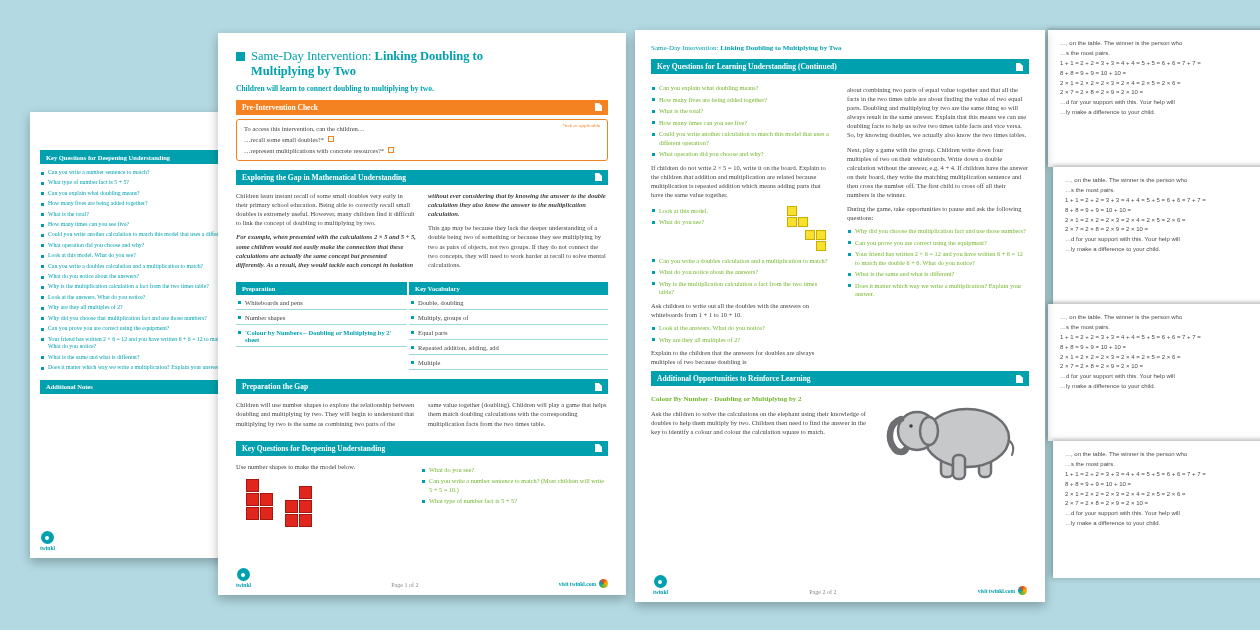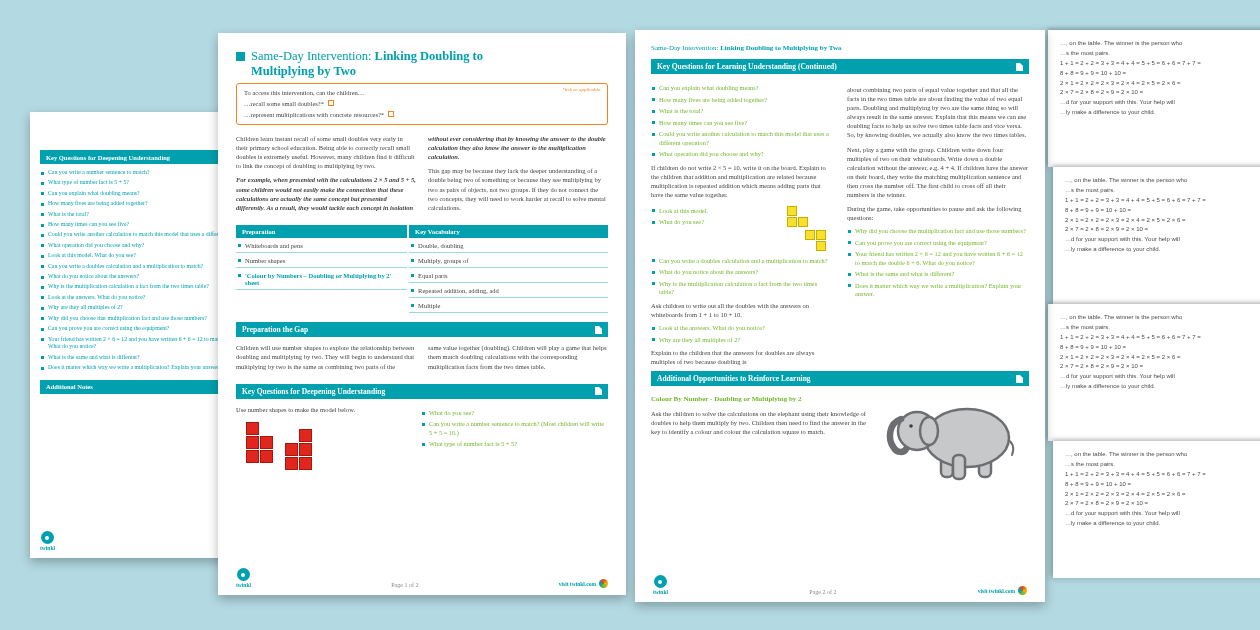--- a/index.html
+++ b/index.html
@@ -149,36 +149,45 @@
     </div>
   </div>
 </div>
 
 <div class="page" id="page1">
   <div class="inner">
     <div class="titlerow">
       <span class="title-sq"></span>
       <h1><span>Same-Day Intervention: </span><span class="b">Linking Doubling to Multiplying by Two</span></h1>
     </div>
-
+    <div class="subtitle">Children will learn to connect doubling to multiplying by two.</div>
+
+    <div class="bar orange">
+      <span>Pre-Intervention Check</span>
+      <span class="doc"></span>
+    </div>
     <div class="obox">
       <span class="note">*tick as applicable</span>
       <div>To access this intervention, can the children…</div>
       <ul class="check">
         <li>
           <span>…recall some small doubles?*</span>
           <span class="cbox"></span>
         </li>
         <li>
           <span>…represent multiplications with concrete resources?*</span>
           <span class="cbox"></span>
         </li>
       </ul>
     </div>
 
+    <div class="bar">
+      <span>Exploring the Gap in Mathematical Understanding</span>
+      <span class="doc"></span>
+    </div>
     <div class="twocol">
       <div class="col">
         <p>Children learn instant recall of some small doubles very early in their primary school education. Being able to correctly recall small doubles is extremely useful. However, many children find it difficult to link the concept of doubling to multiplying by two.</p>
         <p class="em">For example, when presented with the calculations 2 × 5 and 5 + 5, some children would not easily make the connection that these calculations are actually the same concept but presented differently. As a result, they would tackle each concept in isolation</p>
       </div>
       <div class="col">
         <p class="em">without ever considering that by knowing the answer to the double calculation they also know the answer to the multiplication calculation.</p>
         <p>This gap may be because they lack the deeper understanding of a double being two of something or because they see multiplying by two as pairs of objects, not two groups. If they do not connect the two concepts, they will need to work harder at recall to solve mental calculations.</p>
       </div>
     </div>

